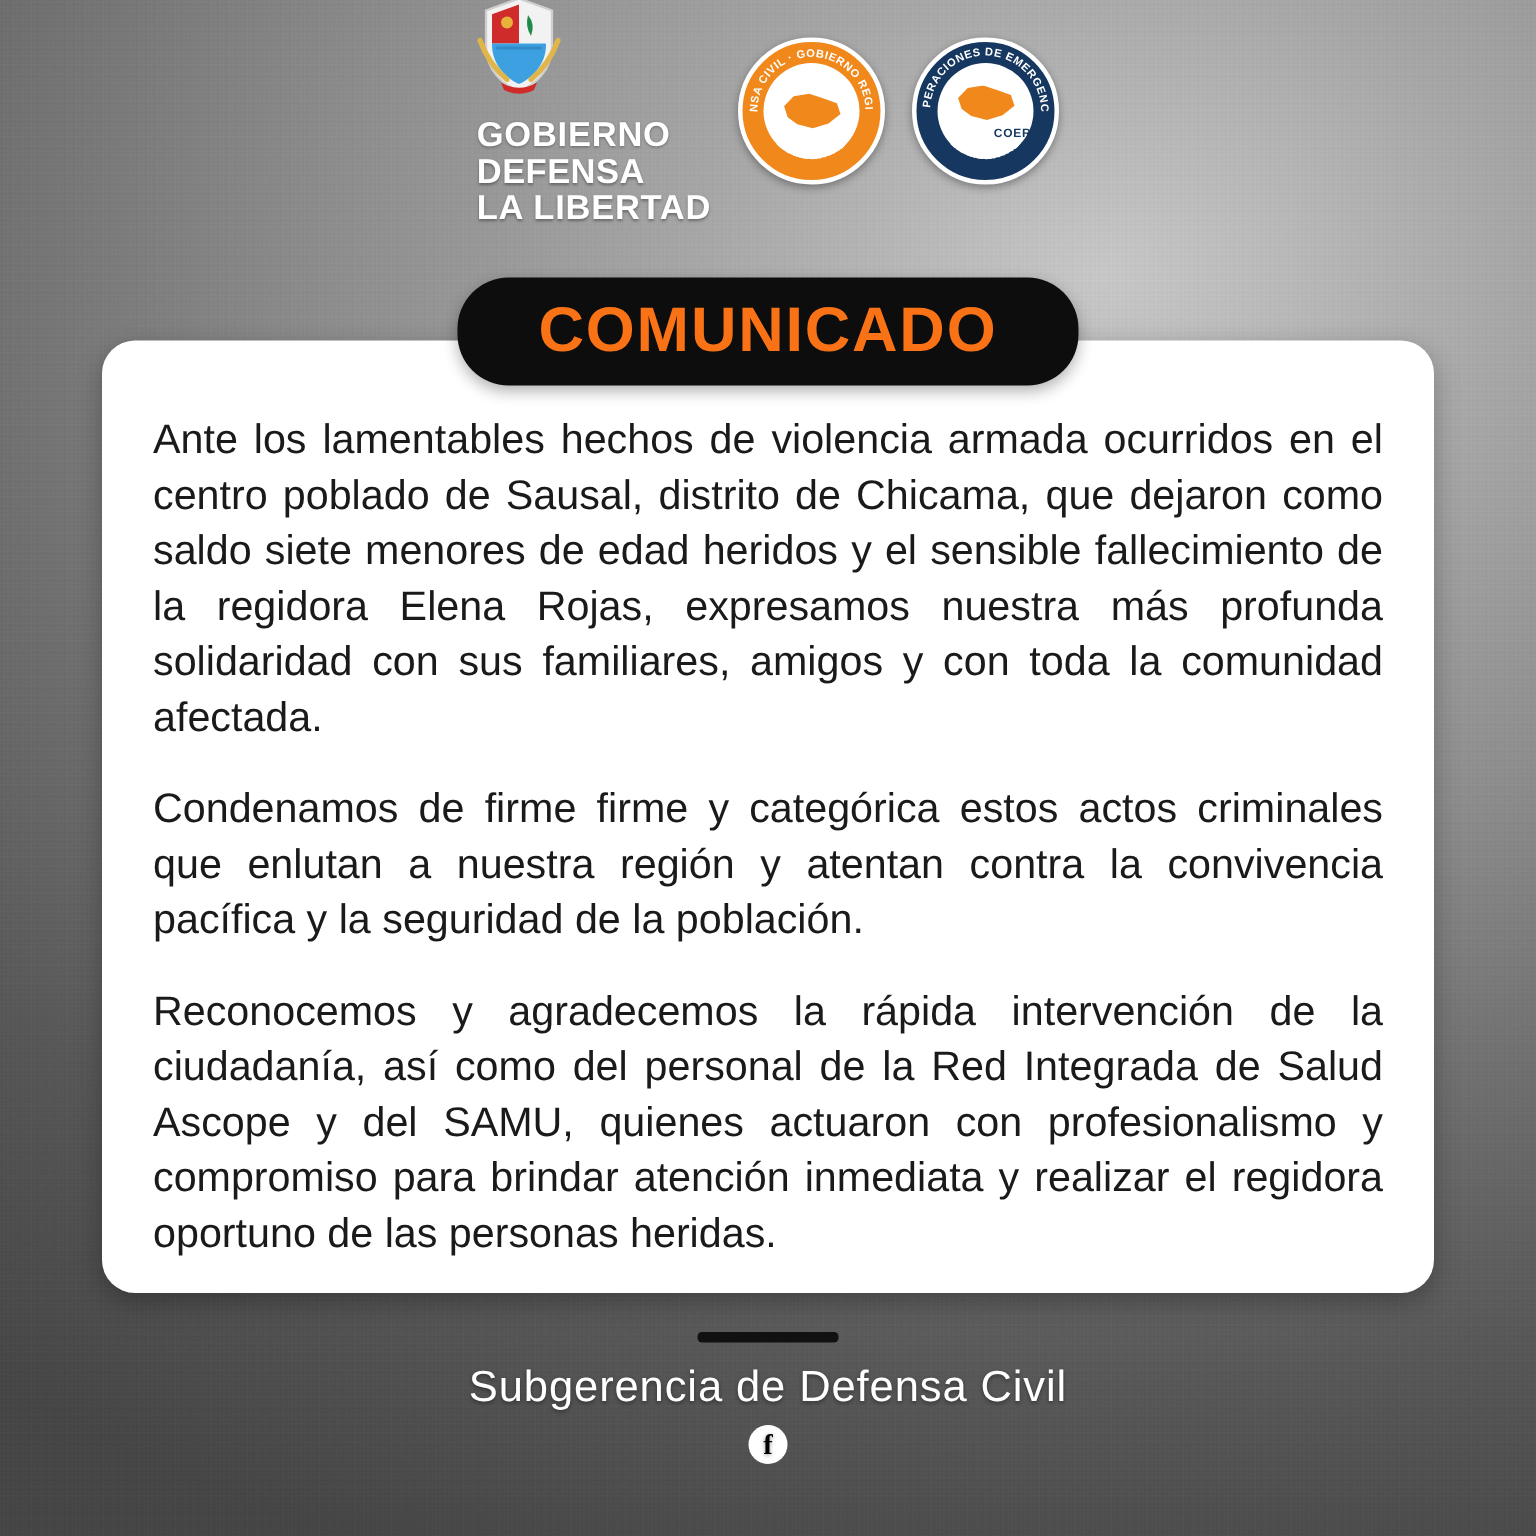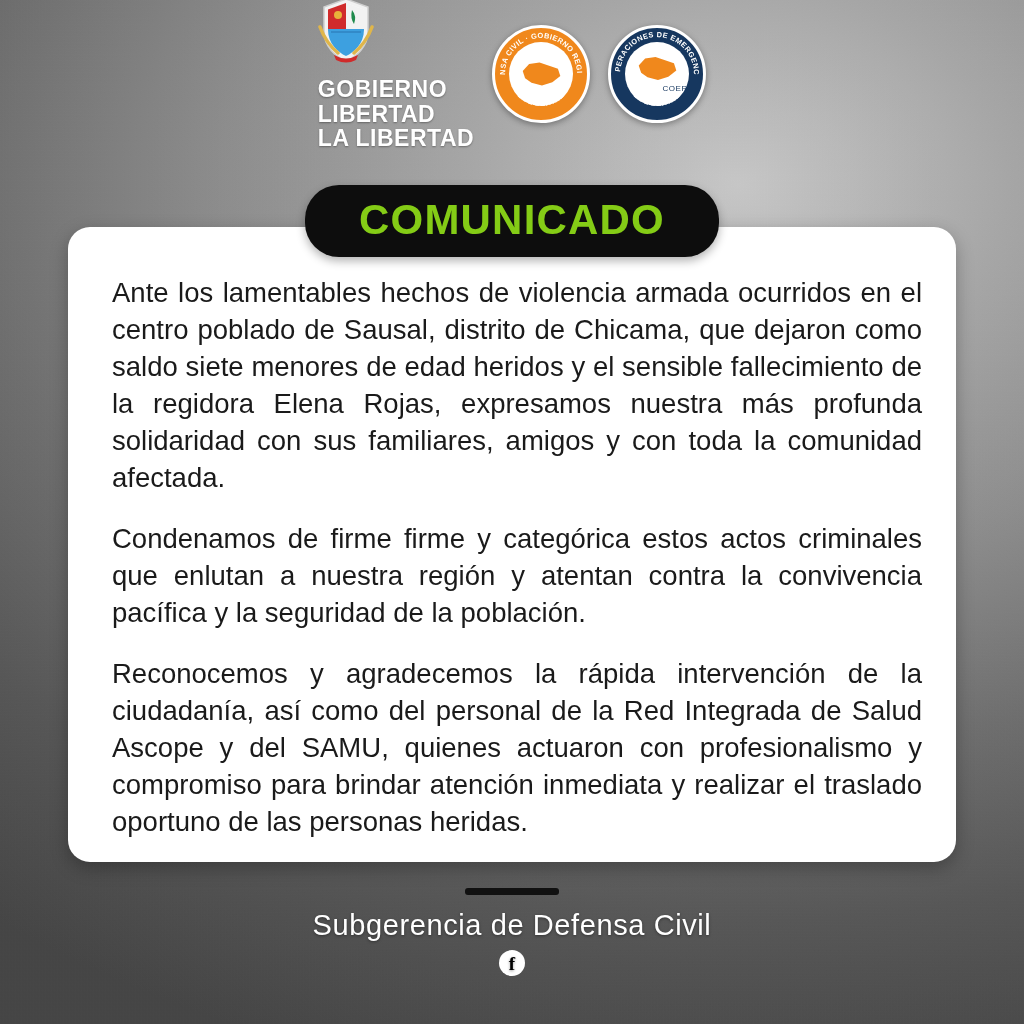--- a/index.html
+++ b/index.html
@@ -98,21 +98,21 @@
   .seal.defensa .inner { background: #ffffff; }
   .seal .region-shape {
     width: 40px;
     height: 26px;
     background: #f0881c;
     clip-path: polygon(4% 38%, 20% 12%, 46% 6%, 70% 18%, 92% 30%, 98% 58%, 78% 82%, 52% 94%, 26% 84%, 10% 66%);
   }
   .seal.coer .region-shape { background: #f0881c; }
   .seal .seal-label {
     font-size: 8px;
-    font-weight: normal;
+    font-weight: bold;
     color: #16375f;
     margin-top: 2px;
     letter-spacing: .5px;
     margin-left: 36px;
   }
   .seal .ring-text {
     position: absolute;
     inset: 0;
     border-radius: 50%;
   }
@@ -130,41 +130,41 @@
     position: absolute;
     top: 185px;
     left: 0;
     right: 0;
     display: flex;
     justify-content: center;
     z-index: 3;
   }
   .banner {
     background: #0d0d0d;
-    color: #84cc16;
+    color: #f97316;
     border-radius: 34px;
     padding: 14px 54px 16px;
     font-size: 42px;
     font-weight: bold;
     letter-spacing: 1.2px;
     line-height: 1;
     box-shadow: 0 4px 10px rgba(0,0,0,.3);
   }
 
   
   .card {
     position: absolute;
     top: 227px;
     left: 68px;
     width: 888px;
     height: 635px;
     background: #ffffff;
     border-radius: 22px;
     box-sizing: border-box;
-    padding: 48px 34px 20px 44px;
+    padding: 48px 34px 20px 34px;
     z-index: 2;
     box-shadow: 0 6px 18px rgba(0,0,0,.28);
   }
   .card p {
     margin: 0 0 24px 0;
     color: #1a1a1a;
     font-size: 27.5px;
     line-height: 1.345;
     text-align: justify;
     text-justify: inter-word;
@@ -237,21 +237,21 @@
           <path d="M13 34 L43 34 L43 36 L13 36 Z" fill="#2b7bb9" opacity=".6"></path>
           <circle cx="20" cy="18" r="4" fill="#e8b23a"></circle>
           <path d="M34 13 q5 6 2 14 q-4 -6 -2 -14 Z" fill="#1f8a4c"></path>
           <path d="M2 30 q6 16 18 26" stroke="#e0b64a" stroke-width="3.5" fill="none" stroke-linecap="round"></path>
           <path d="M54 30 q-6 16 -18 26" stroke="#e0b64a" stroke-width="3.5" fill="none" stroke-linecap="round"></path>
           <path d="M16 58 q12 7 24 0 l-2 5 q-10 5 -20 0 Z" fill="#d02b2b"></path>
         </svg>
       </div>
       <div class="gob-text">
         <div>GOBIERNO</div>
-        <div>LIBERTAD</div>
+        <div>DEFENSA</div>
         <div>LA LIBERTAD</div>
       </div>
     </div>
 
     <div class="seal defensa">
       <div class="ring-text">
         <svg viewBox="0 0 92 92" aria-hidden="true">
           <defs>
             <path id="arcTop1" d="M 10,46 A 36,36 0 0 1 82,46"></path>
             <path id="arcBot1" d="M 14,46 A 32,32 0 0 0 78,46"></path>
@@ -287,21 +287,21 @@
       <div class="inner">
         <div class="region-shape"></div>
         <div class="seal-label">COER</div>
       </div>
     </div>
   </div>
 
   <div class="card">
     <p>Ante los lamentables hechos de violencia armada ocurridos en el centro poblado de Sausal, distrito de Chicama, que dejaron como saldo siete menores de edad heridos y el sensible fallecimiento de la regidora Elena Rojas, expresamos nuestra más profunda solidaridad con sus familiares, amigos y con toda la comunidad afectada.</p>
     <p>Condenamos de firme firme y categórica estos actos criminales que enlutan a nuestra región y atentan contra la convivencia pacífica y la seguridad de la población.</p>
-    <p>Reconocemos y agradecemos la rápida intervención de la ciudadanía, así como del personal de la Red Integrada de Salud Ascope y del SAMU, quienes actuaron con profesionalismo y compromiso para brindar atención inmediata y realizar el traslado oportuno de las personas heridas.</p>
+    <p>Reconocemos y agradecemos la rápida intervención de la ciudadanía, así como del personal de la Red Integrada de Salud Ascope y del SAMU, quienes actuaron con profesionalismo y compromiso para brindar atención inmediata y realizar el regidora oportuno de las personas heridas.</p>
   </div>
 
   <div class="banner-wrap">
     <div class="banner">COMUNICADO</div>
   </div>
 
   <div class="footer">
     <div class="rule"></div>
     <div class="dept">Subgerencia de Defensa Civil</div>
     <div class="social">

